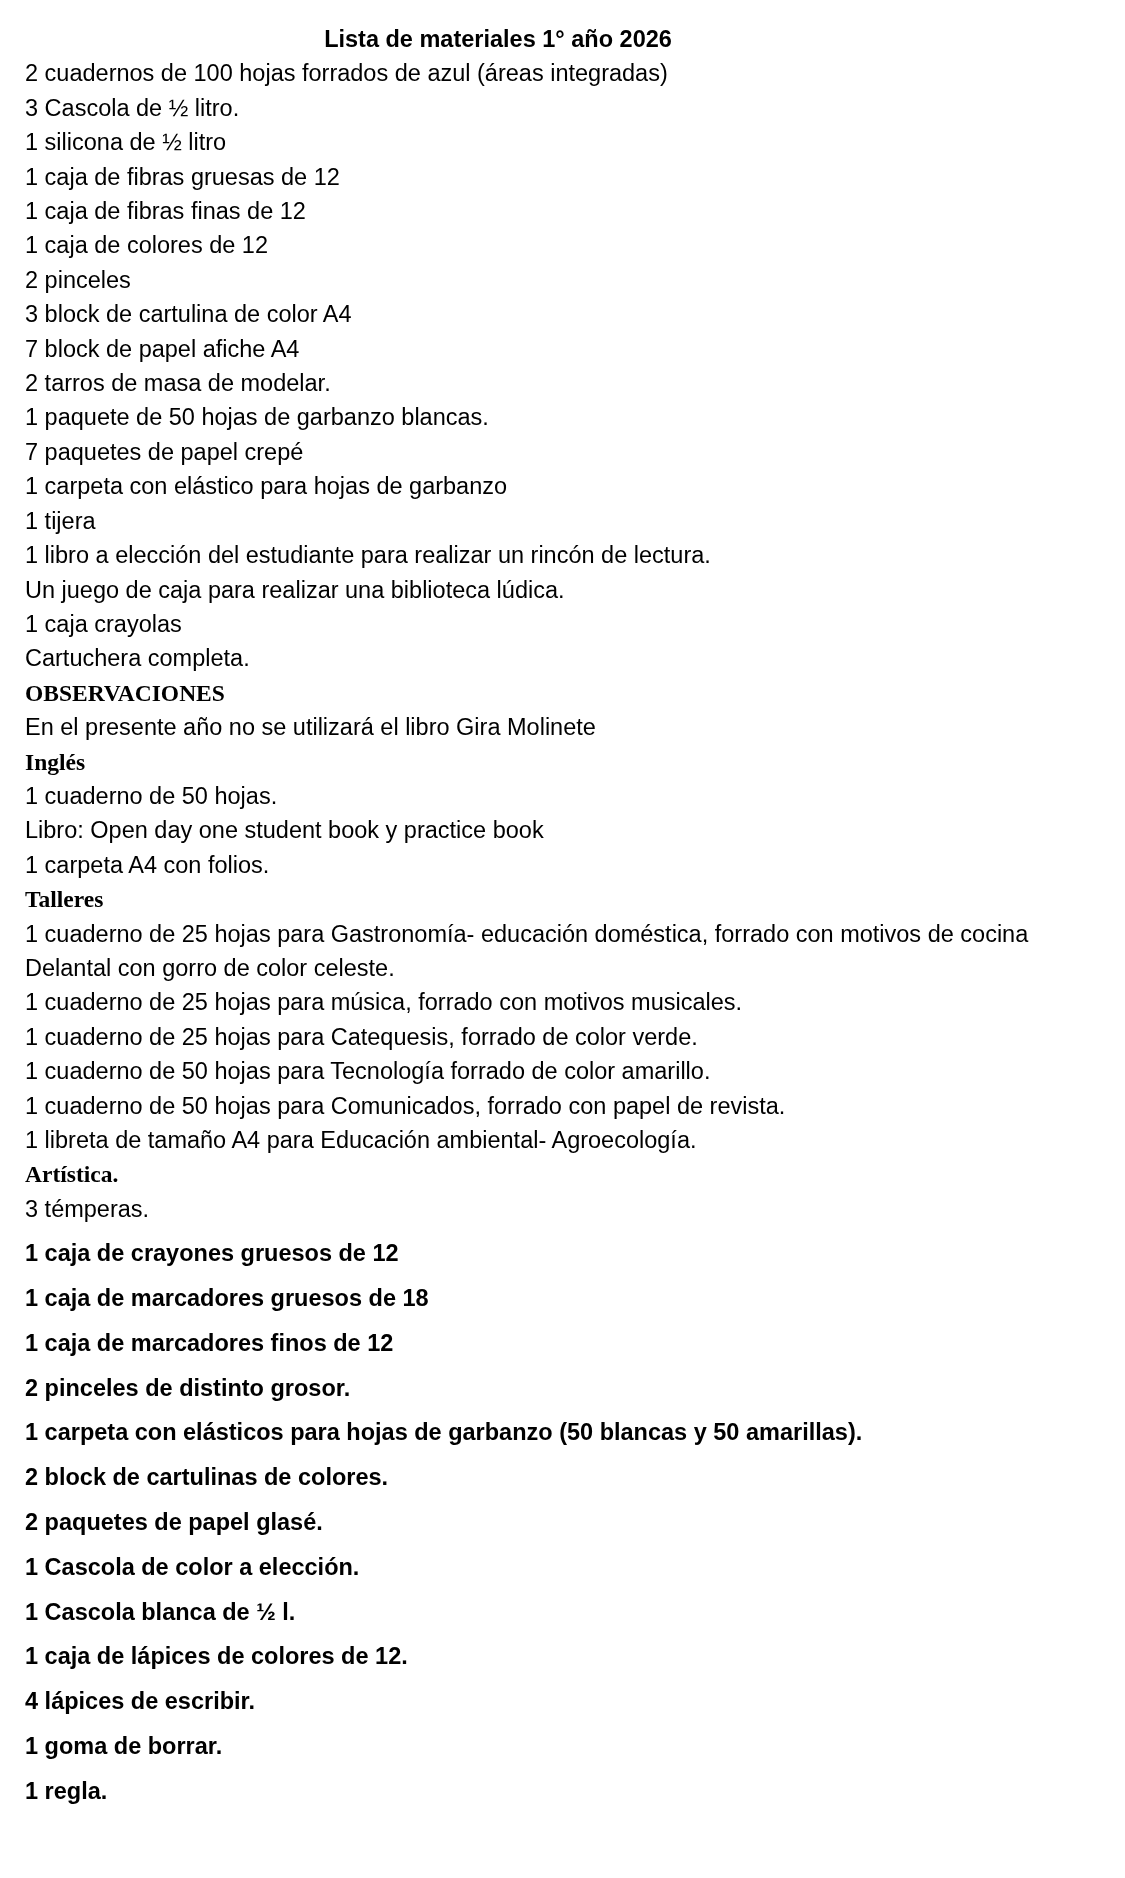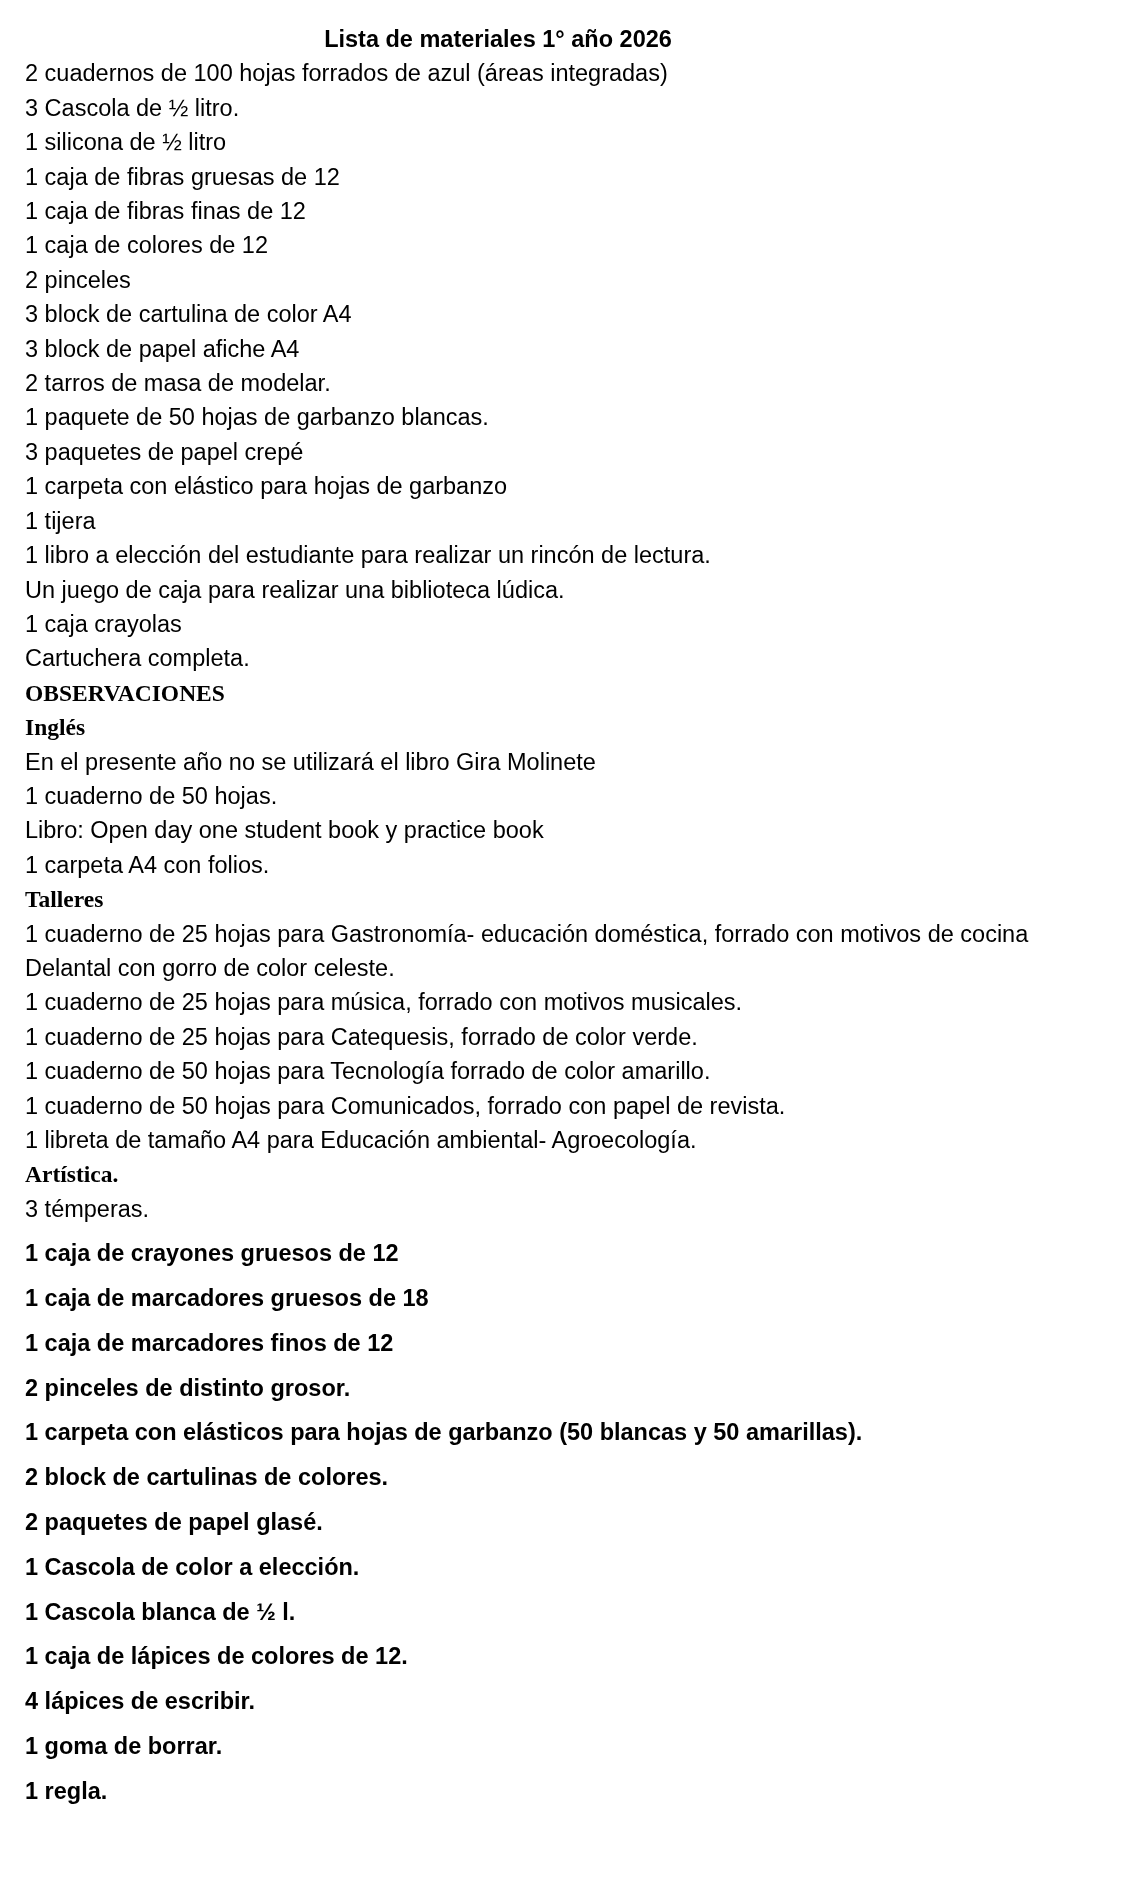--- a/index.html
+++ b/index.html
@@ -48,35 +48,35 @@
   <div class="title">Lista de materiales 1° año 2026</div>
 
   <div class="line">2 cuadernos de 100 hojas forrados de azul (áreas integradas)</div>
   <div class="line">3 Cascola de ½ litro.</div>
   <div class="line">1 silicona de ½ litro</div>
   <div class="line">1 caja de fibras gruesas de 12</div>
   <div class="line">1 caja de fibras finas de 12</div>
   <div class="line">1 caja de colores de 12</div>
   <div class="line">2 pinceles</div>
   <div class="line">3 block de cartulina de color A4</div>
-  <div class="line">3 block de papel afiche A4</div>
+  <div class="line">7 block de papel afiche A4</div>
   <div class="line">2 tarros de masa de modelar.</div>
   <div class="line">1 paquete de 50 hojas de garbanzo blancas.</div>
-  <div class="line">3 paquetes de papel crepé</div>
+  <div class="line">7 paquetes de papel crepé</div>
   <div class="line">1 carpeta con elástico para hojas de garbanzo</div>
   <div class="line">1 tijera</div>
   <div class="line">1 libro a elección del estudiante para realizar un rincón de lectura.</div>
   <div class="line">Un juego de caja para realizar una biblioteca lúdica.</div>
   <div class="line">1 caja crayolas</div>
   <div class="line">Cartuchera completa.</div>
 
   <div class="line bold">OBSERVACIONES</div>
+  <div class="line">En el presente año no se utilizará el libro Gira Molinete</div>
+
   <div class="line bold">Inglés</div>
-
-  <div class="line">En el presente año no se utilizará el libro Gira Molinete</div>
   <div class="line">1 cuaderno de 50 hojas.</div>
   <div class="line">Libro: Open day one student book y practice book</div>
   <div class="line">1 carpeta A4 con folios.</div>
 
   <div class="line bold">Talleres</div>
   <div class="line">1 cuaderno de 25 hojas para Gastronomía- educación doméstica, forrado con motivos de cocina</div>
   <div class="line">Delantal con gorro de color celeste.</div>
   <div class="line">1 cuaderno de 25 hojas para música, forrado con motivos musicales.</div>
   <div class="line">1 cuaderno de 25 hojas para Catequesis, forrado de color verde.</div>
   <div class="line">1 cuaderno de 50 hojas para Tecnología forrado de color amarillo.</div>

